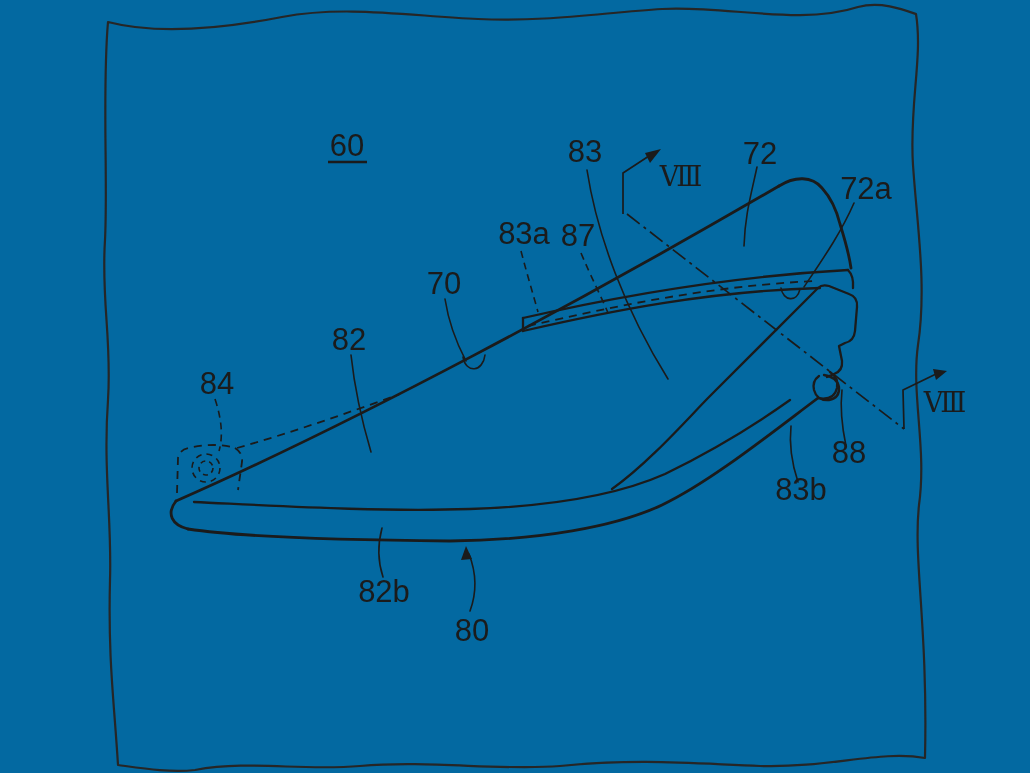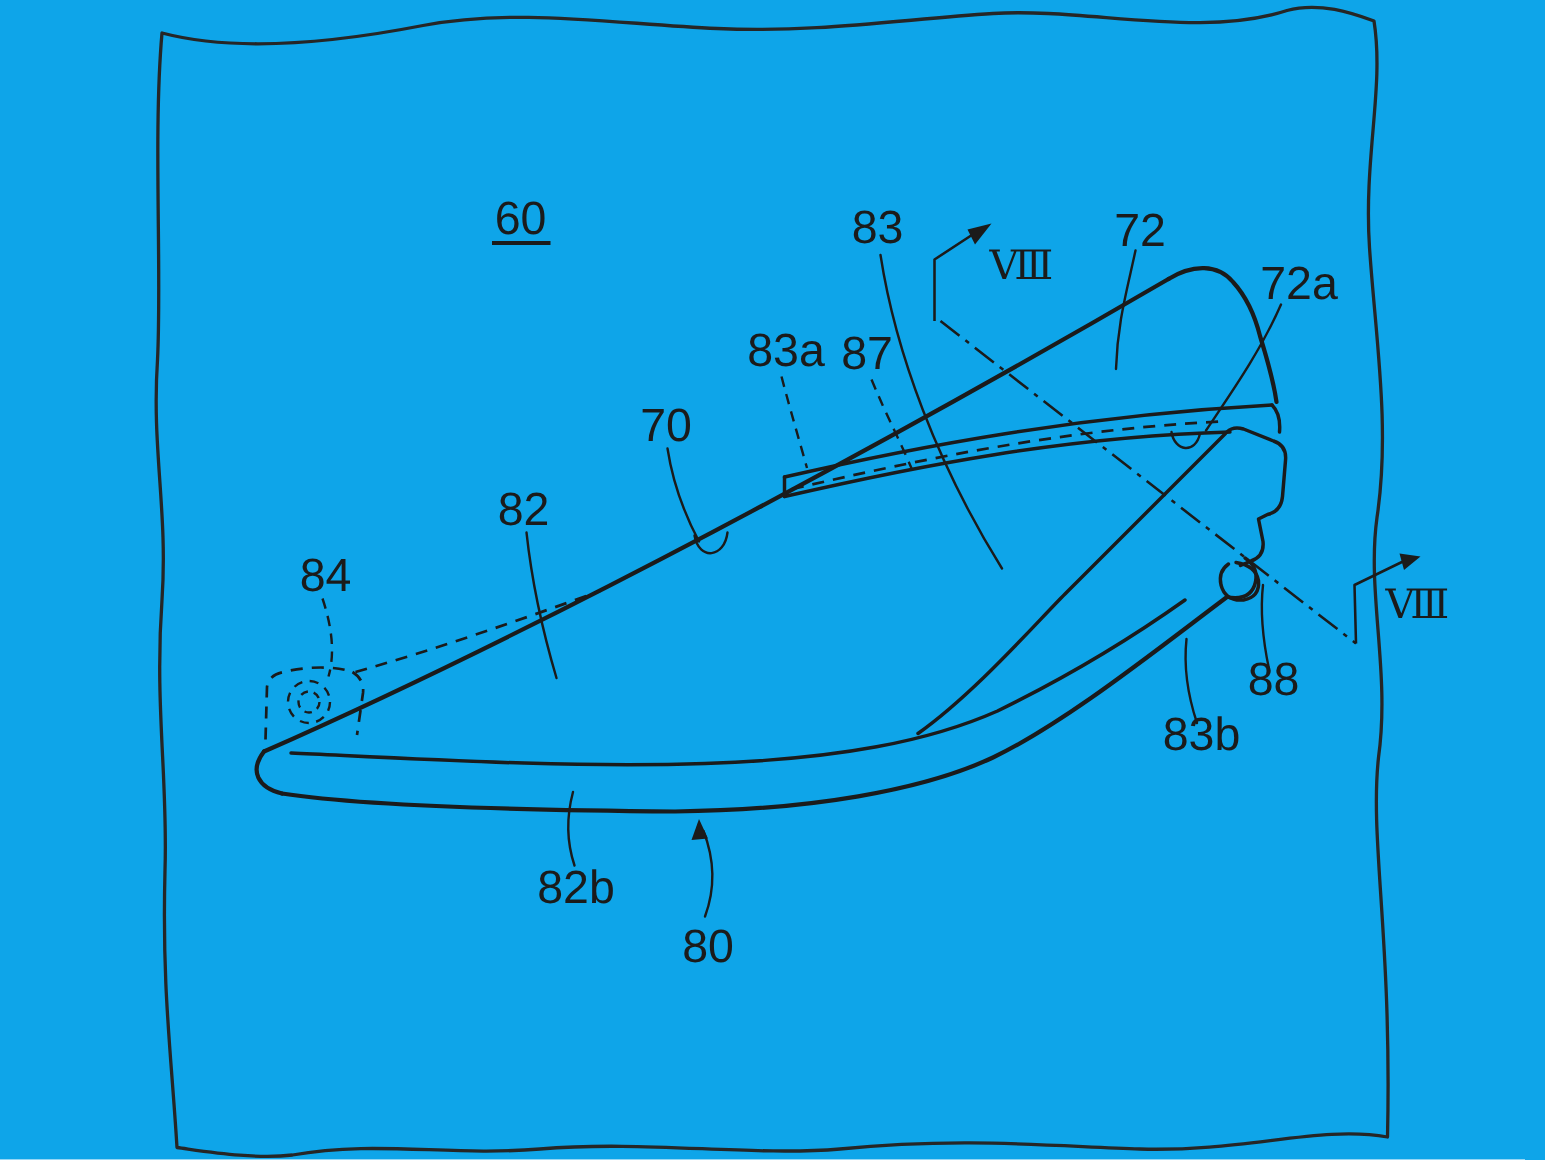--- a/index.html
+++ b/index.html
@@ -1,16 +1,16 @@
 <!DOCTYPE html>
 <html><head>
 <meta charset="utf-8">
 <style>
   html,body{margin:0;padding:0;background:#ffffff;}
-  .page{position:relative;width:1030px;height:773px;background:#0ea5e9;overflow:hidden;
+  .page{position:relative;width:1030px;height:773px;background:#0369a1;overflow:hidden;
         font-family:"Liberation Sans",sans-serif;text-align:right;}
   svg{position:absolute;left:0;top:0;}
   .num{font-family:"Liberation Sans",sans-serif;font-size:31px;fill:#1b1b1b;}
   .roman{font-family:"DejaVu Serif","DejaVu Sans",serif;font-size:27px;fill:#1b1b1b;}
   .outline{stroke:#1b1b1b;stroke-width:2.8;fill:none;stroke-linecap:round;stroke-linejoin:round;}
   .edge{stroke:#1b1b1b;stroke-width:2.3;fill:none;stroke-linecap:round;stroke-linejoin:round;}
   .hidden{stroke:#1b1b1b;stroke-width:1.8;fill:none;stroke-dasharray:8 6;stroke-linecap:butt;}
   .leader{stroke:#1b1b1b;stroke-width:1.6;fill:none;stroke-linecap:round;}
   .leader-dashed{stroke:#1b1b1b;stroke-width:1.6;fill:none;stroke-dasharray:7 5;}
   .chain{stroke:#1b1b1b;stroke-width:1.7;fill:none;stroke-dasharray:16 5 3 5;}

